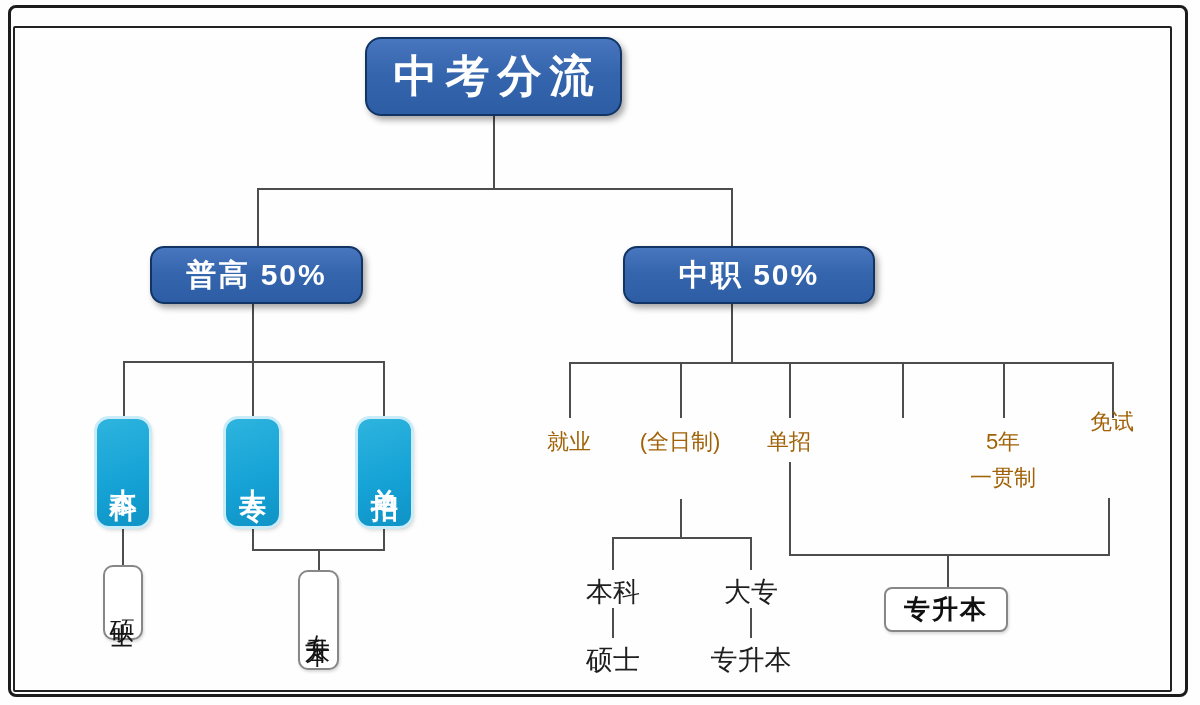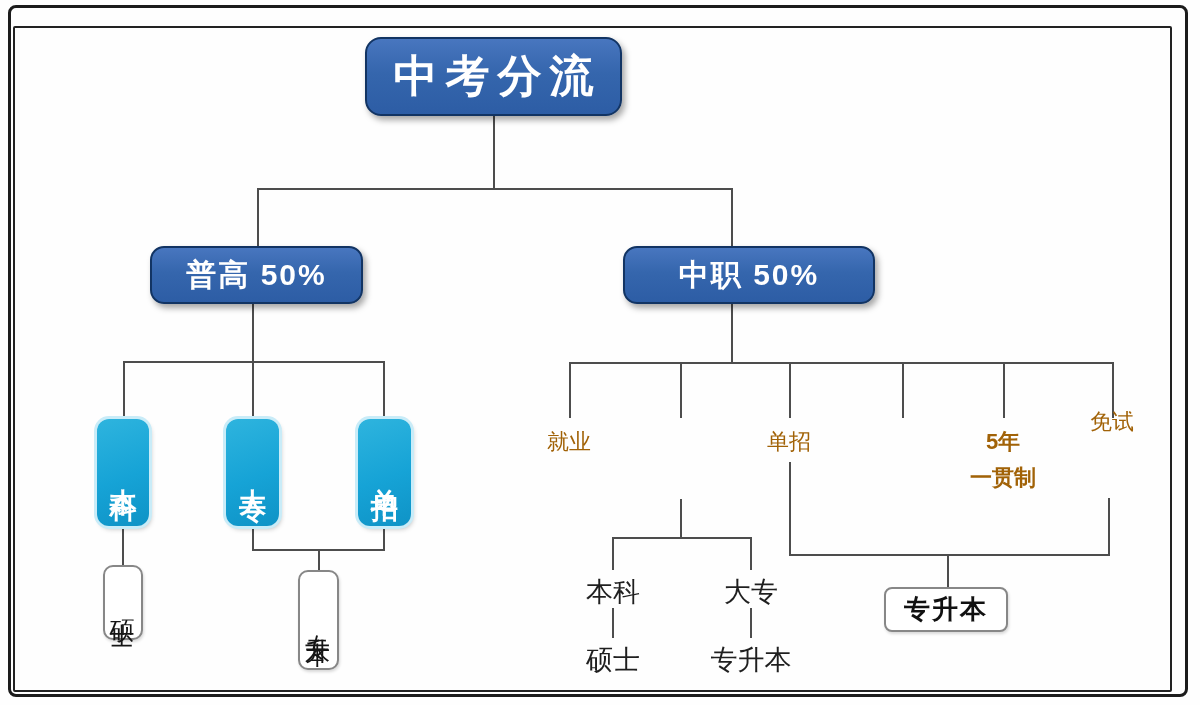--- a/index.html
+++ b/index.html
@@ -101,26 +101,27 @@
   <div class="cyanbox" style="left:358px; top:419px; width:53px; height:107px;">单招</div>
 
   <div class="whitebox-v" style="left:103px; top:565px; width:40px; height:75px;">硕士</div>
   <div class="whitebox-v" style="left:298px; top:570px; width:41px; height:100px;">专升本</div>
 
   <div class="label" style="left:484px; top:424px; width:170px;">
     <div>就业</div>
     <div></div>
   </div>
   <div class="label" style="left:595px; top:424px; width:170px;">
+    <div>(全日制)</div>
   </div>
   <div class="label" style="left:704px; top:424px; width:170px;">
     <div>单招</div>
     <div></div>
   </div>
-  <div class="label" style="left:918px; top:424px; width:170px;font-weight:bold;">
+  <div class="label" style="left:918px; top:424px; width:170px;">
     <div>5年</div>
     <div>一贯制</div>
   </div>
   <div class="label" style="left:1027px; top:404px; width:170px;">
     <div>免试</div>
   </div>
 
   <div class="sublabel" style="left:533px; top:574px;">本科</div>
   <div class="sublabel" style="left:671px; top:574px;">大专</div>
   <div class="sublabel" style="left:533px; top:642px;">硕士</div>

